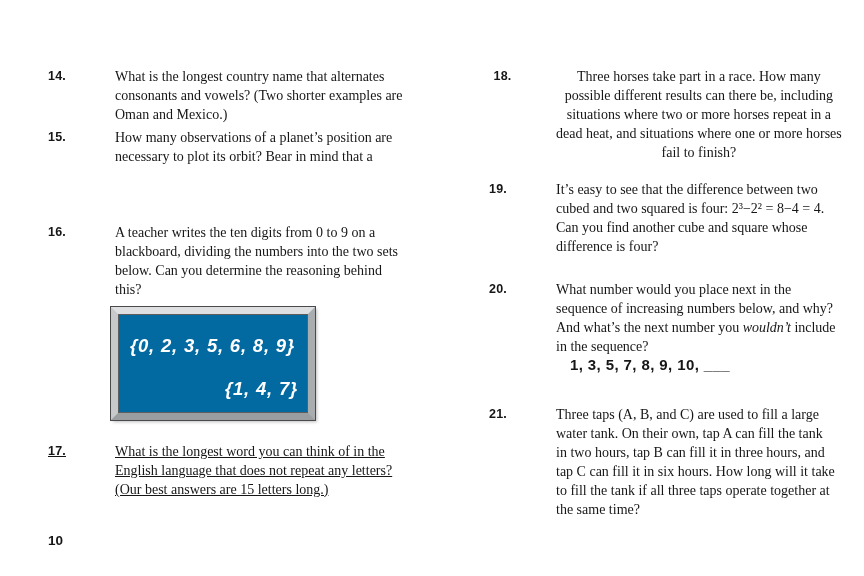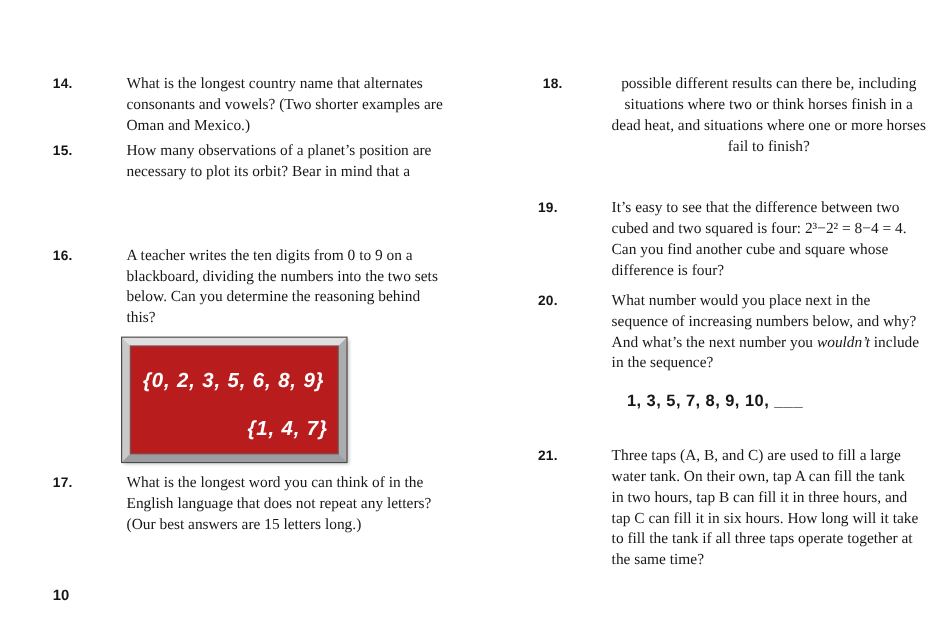--- a/index.html
+++ b/index.html
@@ -24,21 +24,21 @@
     letter-spacing: 0.2px;
   }
   .qtext { font-size: 14px; line-height: 19px; }
   .qtext .line { white-space: pre; margin-left: 40px; }
   .qtext em { font-style: italic; }
 
   
   .blackboard {
     position: absolute; left: 111px; top: 307px;
     width: 204px; height: 113px; box-sizing: border-box;
-    background: #b91c1c;
+    background: #0369a1;
     border: 7px solid;
     border-color: #dddfe0 #aaadaf #9b9ea0 #c7c9cb;
     outline: 1px solid #4a4a4a;
     box-shadow: inset 0 0 0 1px #5e5e5e, 2px 2px 3px rgba(0,0,0,0.25);
   }
   .bb-text {
     position: absolute;
     font-family: "Liberation Sans", sans-serif;
     font-weight: 700; font-style: italic;
     font-size: 18.5px; color: #ffffff;
@@ -62,25 +62,25 @@
     position: absolute; top: 533px;
     font-family: "Liberation Sans", sans-serif;
     font-weight: 700; font-size: 13.5px;
   }
   .pagenum-left  { left: 48px; }
 
   
   #q14 { left: 48px; top: 67px; }
   #q15 { left: 48px; top: 128px; }
   #q16 { left: 48px; top: 223px; }
-  #q17 { left: 48px; top: 430px; }
+  #q17 { left: 48px; top: 442px; text-decoration: underline; }
   
   #q18 { left: 57px; top: 67px; text-align: center; }
   #q19 { left: 57px; top: 180px; }
-  #q20 { left: 57px; top: 264px; }
+  #q20 { left: 57px; top: 280px; }
   #q21 { left: 57px; top: 405px; }
 </style>
 </head>
 <body>
 
 <div>
 
   <section class="page page-left">
 
     <div class="question" id="q14">
@@ -125,22 +125,23 @@
     </div>
 
     <div class="pagenum pagenum-left">10</div>
   </section>
 
   <section class="page page-right">
 
     <div class="question" id="q18">
       <span class="qnum">18.</span>
       <div class="qtext">
+        <div class="line">Three horses take part in a race. How many</div>
         <div class="line">possible different results can there be, including</div>
-        <div class="line">situations where two or think horses finish in a</div>
+        <div class="line">situations where two or more horses repeat in a</div>
         <div class="line">dead heat, and situations where one or more horses</div>
         <div class="line">fail to finish?</div>
       </div>
     </div>
 
     <div class="question" id="q19">
       <span class="qnum">19.</span>
       <div class="qtext">
         <div class="line">It’s easy to see that the difference between two</div>
         <div class="line">cubed and two squared is four: 2³−2² = 8−4 = 4.</div>

